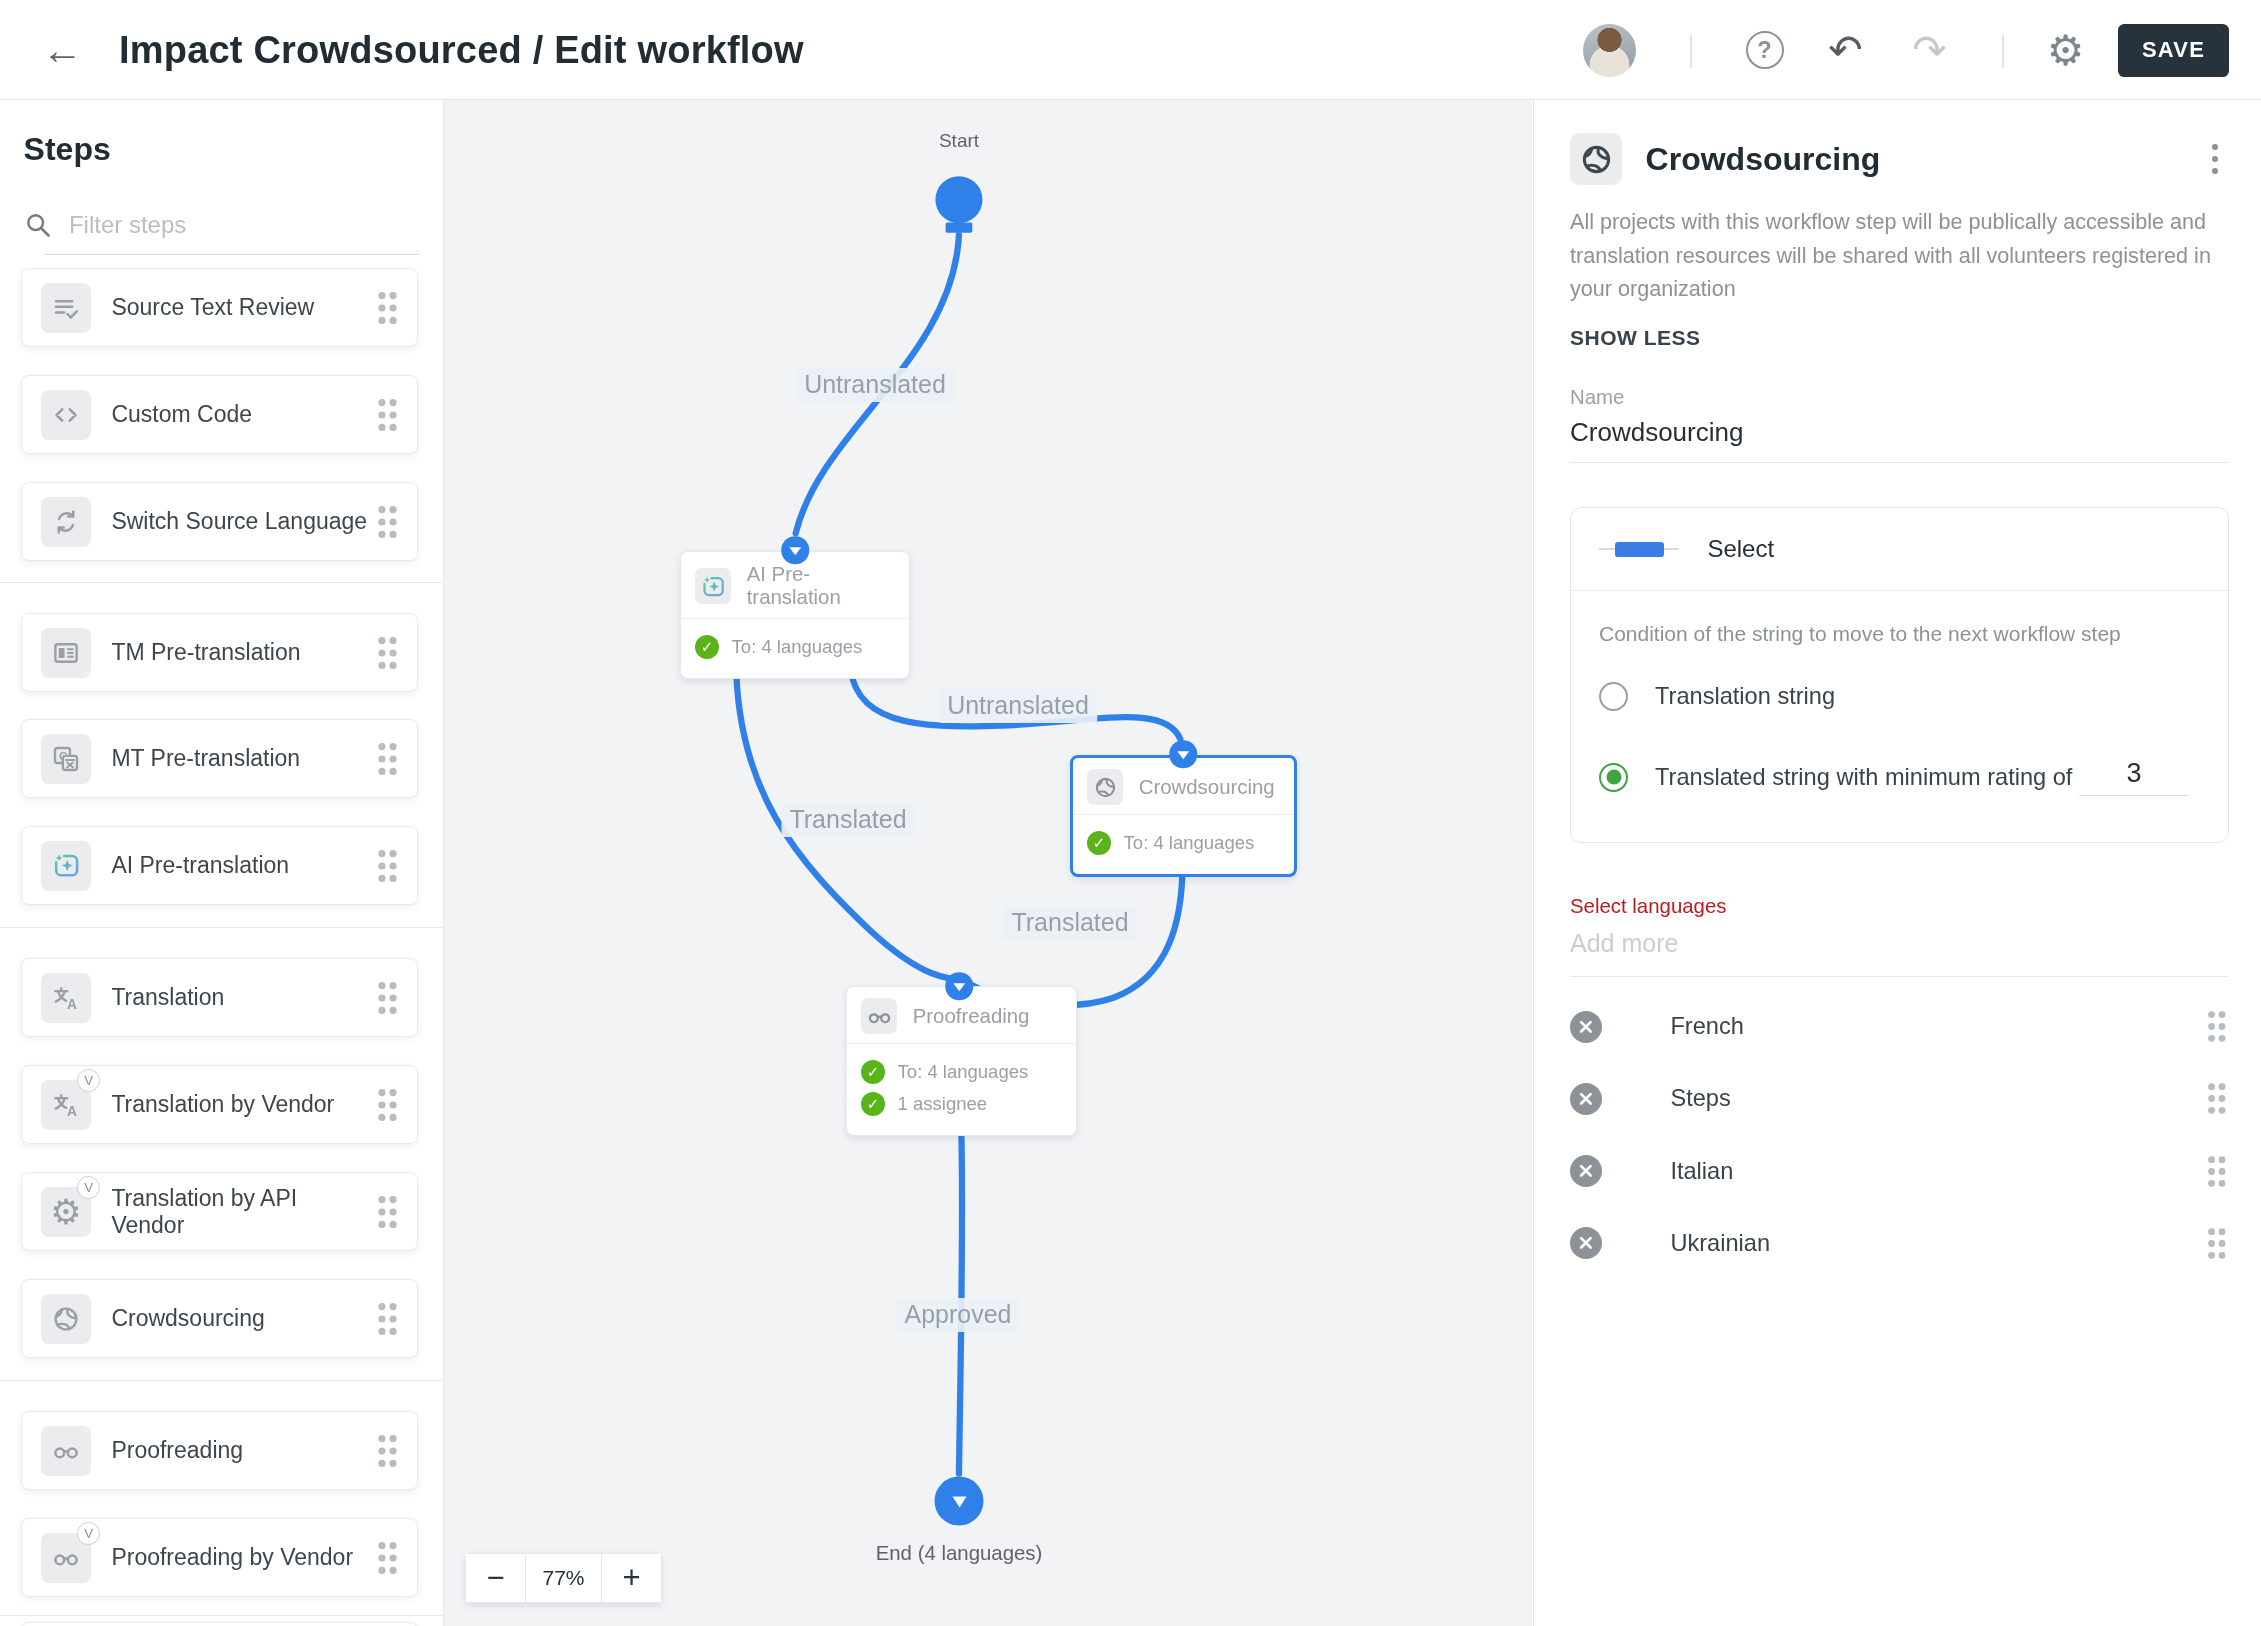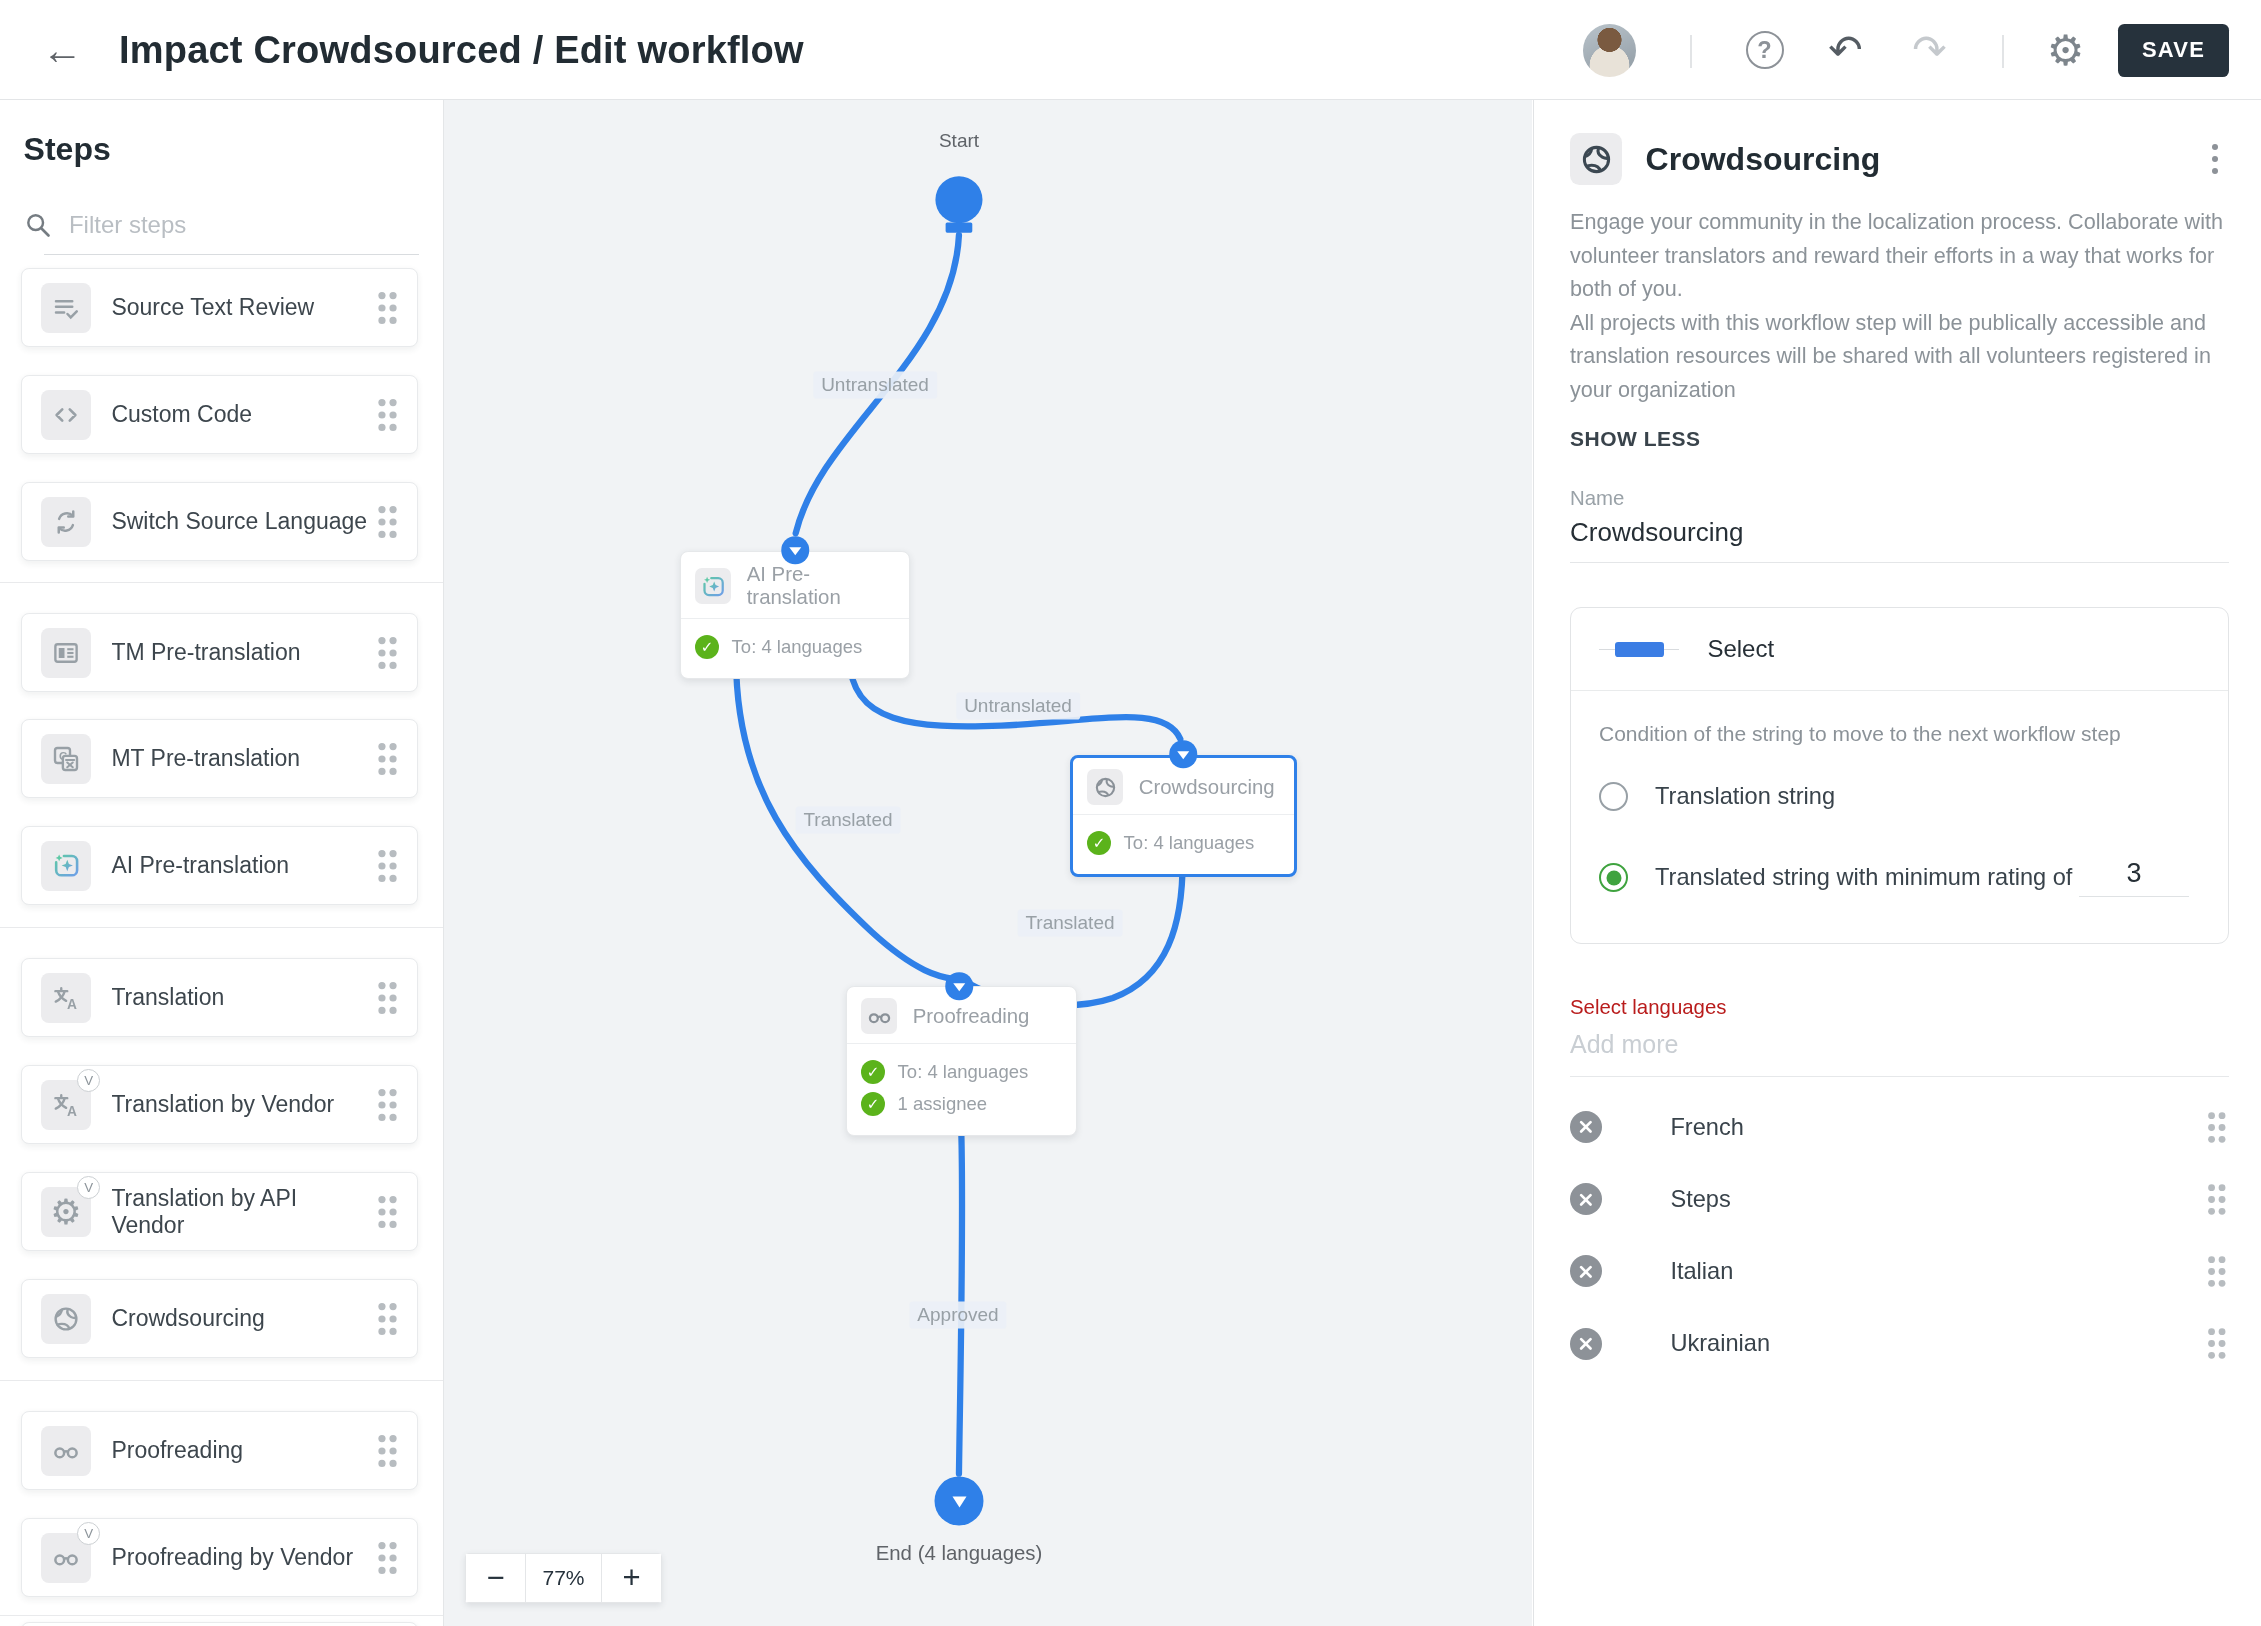--- a/index.html
+++ b/index.html
@@ -70,21 +70,21 @@
     font-size:15px; font-weight:700; display:flex; align-items:center; justify-content:center; flex:0 0 auto; }
   .node-row-text { margin-left:12.6px; font-size:18.5px; color:#9aa0a6; }
   .edge-marker { position:absolute; width:27.5px; height:27.5px; border-radius:50%; background:#2f80e8;
     z-index:6; transform:translate(-50%,-50%); display:flex; align-items:center; justify-content:center; }
   .edge-marker .tri { width:0; height:0; border-left:6.3px solid transparent; border-right:6.3px solid transparent;
     border-top:8.6px solid #fff; margin-top:1.6px; }
   .end-marker { position:absolute; width:49px; height:49px; border-radius:50%; background:#2f80e8;
     z-index:6; transform:translate(-50%,-50%); display:flex; align-items:center; justify-content:center; }
   .end-marker .tri { width:0; height:0; border-left:7.9px solid transparent; border-right:7.9px solid transparent;
     border-top:11px solid #fff; margin-top:2.4px; }
-  .edge-label { position:absolute; transform:translate(-50%,-50%); font-size:19px; color:#98a0a6;
+  .edge-label { position:absolute; transform:translate(-50%,-50%); font-size:25px; color:#98a0a6;
     background:rgba(236,240,246,.92); padding:2.4px 7.9px; border-radius:3.1px; z-index:5; white-space:nowrap;text-align:right; }
   .flow-caption { position:absolute; transform:translate(-50%,0); font-size:19px; color:#5f6368;
     z-index:5; white-space:nowrap; }
   .zoombar { position:absolute; left:21px; top:1453px; height:50px; display:flex; z-index:8;
     box-shadow:0 2.4px 6.3px rgba(40,50,60,.10); border-radius:3.9px; overflow:hidden; }
   .zoombar > div { background:#fff; border:0.8px solid #e4e6e8; display:flex; align-items:center;
     justify-content:center; color:#26323c; }
   .zoom-minus { width:60px; font-size:31px; border-right:none !important; cursor:pointer; }
   .zoom-val { width:77px; font-size:21px; }
   .zoom-plus { width:60px; font-size:31px; border-left:none !important; cursor:pointer; }
@@ -571,21 +571,20 @@
     </div>
     <div class="phead-title">Crowdsourcing</div>
     <div class="kebab">
         <i></i>
         <i></i>
         <i></i>
       </div>
   </div>
 
   <div class="pdesc">
-    <p>Engage your community in the localization process. Collaborate with volunteer translators and reward their efforts in a way that works for both of you.</p>
     <p>All projects with this workflow step will be publically accessible and translation resources will be shared with all volunteers registered in your organization</p>
   </div>
   <div class="show-less">SHOW LESS</div>
 
   <div class="fld-label">Name</div>
   <input class="name-input" value="Crowdsourcing" style="">
 
   <div class="out-card">
     <div class="out-head">
       <div class="port-icon">

